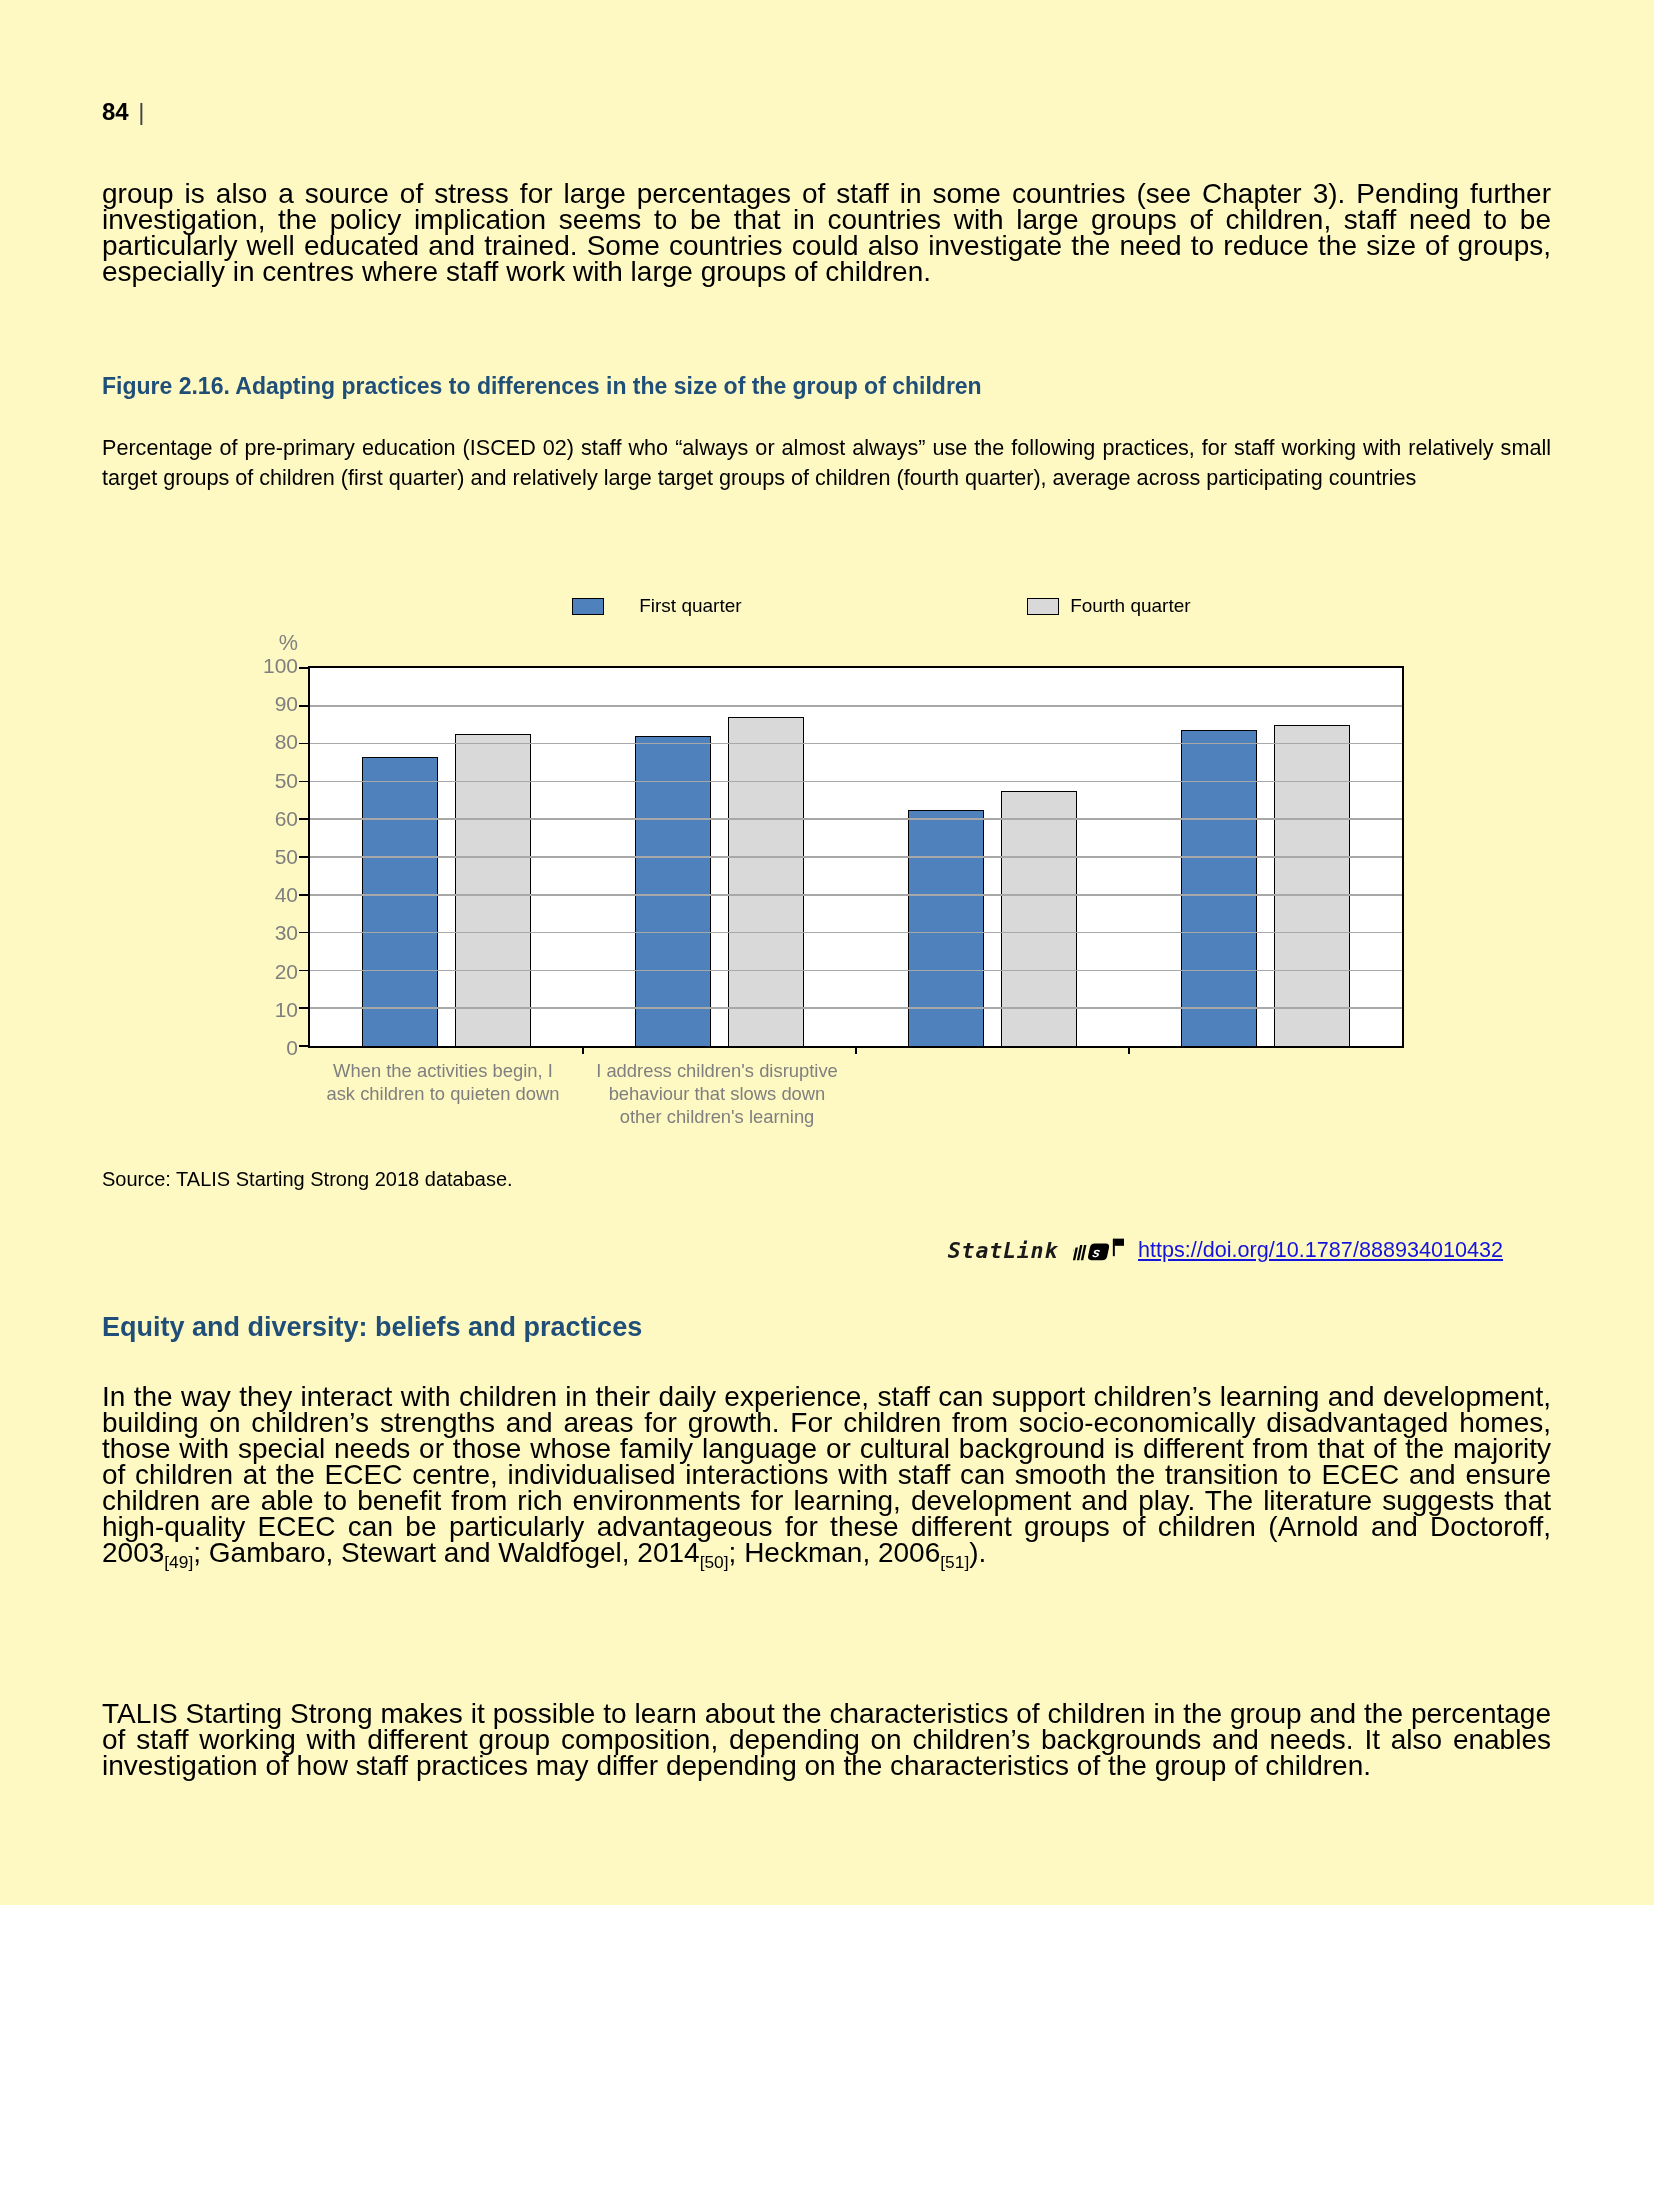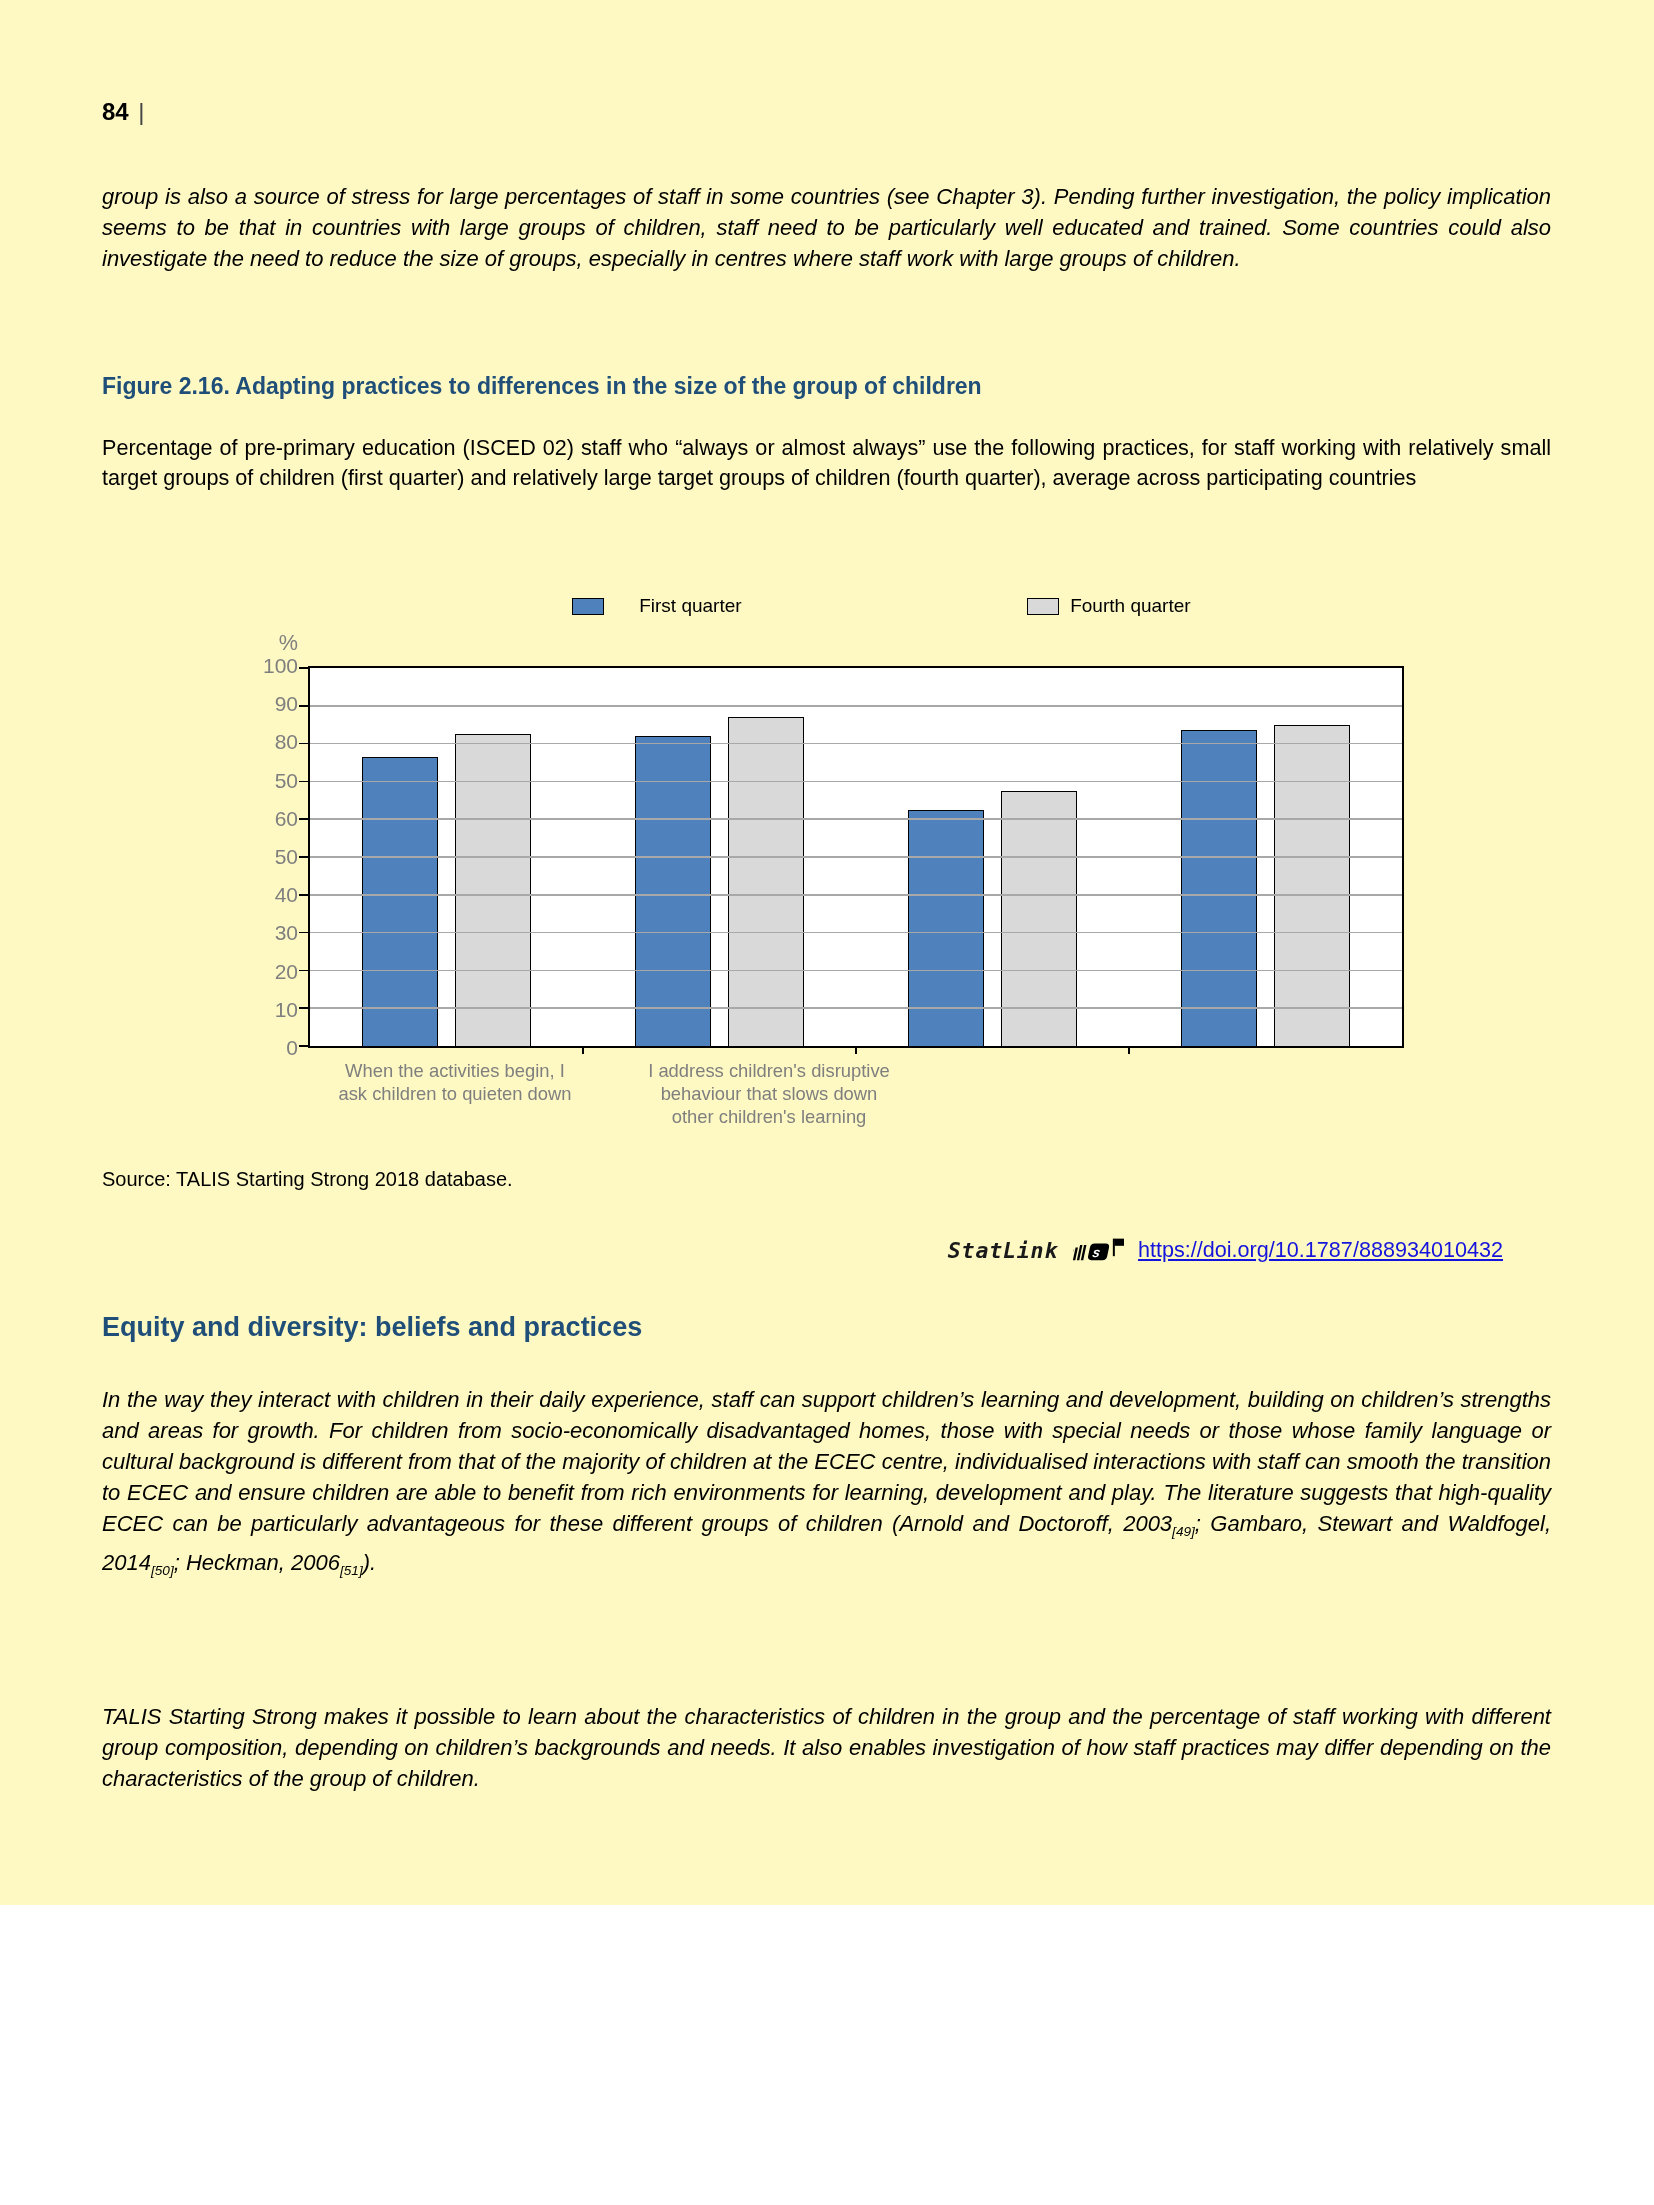--- a/index.html
+++ b/index.html
@@ -11,21 +11,21 @@
     font-family:"Liberation Sans", sans-serif;
     color:#000;
     overflow:hidden;
   }
   .abs { position:absolute; left:102px; width:1449px; }
 
   .page-header { top:98px; font-size:24px; }
   .page-num { font-weight:bold; }
   .page-sep { font-weight:300; color:#444; margin-left:9.6px; }
 
-  .body-par { font-size:22px; line-height:31px; text-align:justify;font-style:italic; }
+  .body-par { font-size:28px; line-height:26px; text-align:justify; }
   .par-intro { top:181px; }
 
   .fig-title { top:373px; font-size:23px; font-weight:bold; color:var(--heading-blue,#1F4E79); }
   .fig-subtitle { top:433px; font-size:21.6px; line-height:30px; text-align:justify; }
 
   
   .legend { top:595px; height:27px; position:absolute; }
   .legend-item { position:absolute; display:flex; align-items:center; }
   .legend-item.first { left:470px;gap:24px; }
   .legend-item.fourth { left:925px; }
@@ -40,21 +40,21 @@
   }
   .gridline { position:absolute; left:0; right:0; height:1.6px; background:#A8A8A8; }
   .ytick { position:absolute; left:-11.2px; width:8.8px; height:1.6px; background:#000; }
   .xtick { position:absolute; top:100%; width:1.6px; height:8px; background:#000; }
   .bars { position:absolute; left:0; top:0; width:100%; height:100%; display:flex; }
   .bar-group { width:25%; height:100%; display:flex; align-items:flex-end; justify-content:center; gap:17.6px; }
   .bar { width:76px; border:1.6px solid #000; border-bottom:none; }
   .y-labels { position:absolute; left:112px; top:50px; width:84px; height:382px; }
   .y-label { position:absolute; right:0; bottom:0; transform:translateY(50%); font-size:21px; color:#7F7F7F; }
   .pct-label { position:absolute; right:0; bottom:calc(100% + 9.6px); font-size:21.6px; color:#7F7F7F; }
-  .x-labels { position:absolute; left:216px; top:443px; width:1096px; display:flex;gap:40px; }
+  .x-labels { position:absolute; left:204px; top:443px; width:1096px; display:flex; }
   .x-label { width:25%; padding:0 12.8px; text-align:center; font-size:18.4px; line-height:23px; color:#7F7F7F; }
 
   .source-line { top:1168px; font-size:20px; }
 
   .statlink-row { top:1237px; text-align:right; padding-right:48px; display:block; }
   .statlink-inner { display:inline-flex; align-items:center; gap:14.4px; }
   .statlink-word {
     font-family:"DejaVu Sans Mono", monospace;
     font-style:italic; font-weight:bold; font-size:21.6px; color:#1a1a1a;
     letter-spacing:0.8px;

